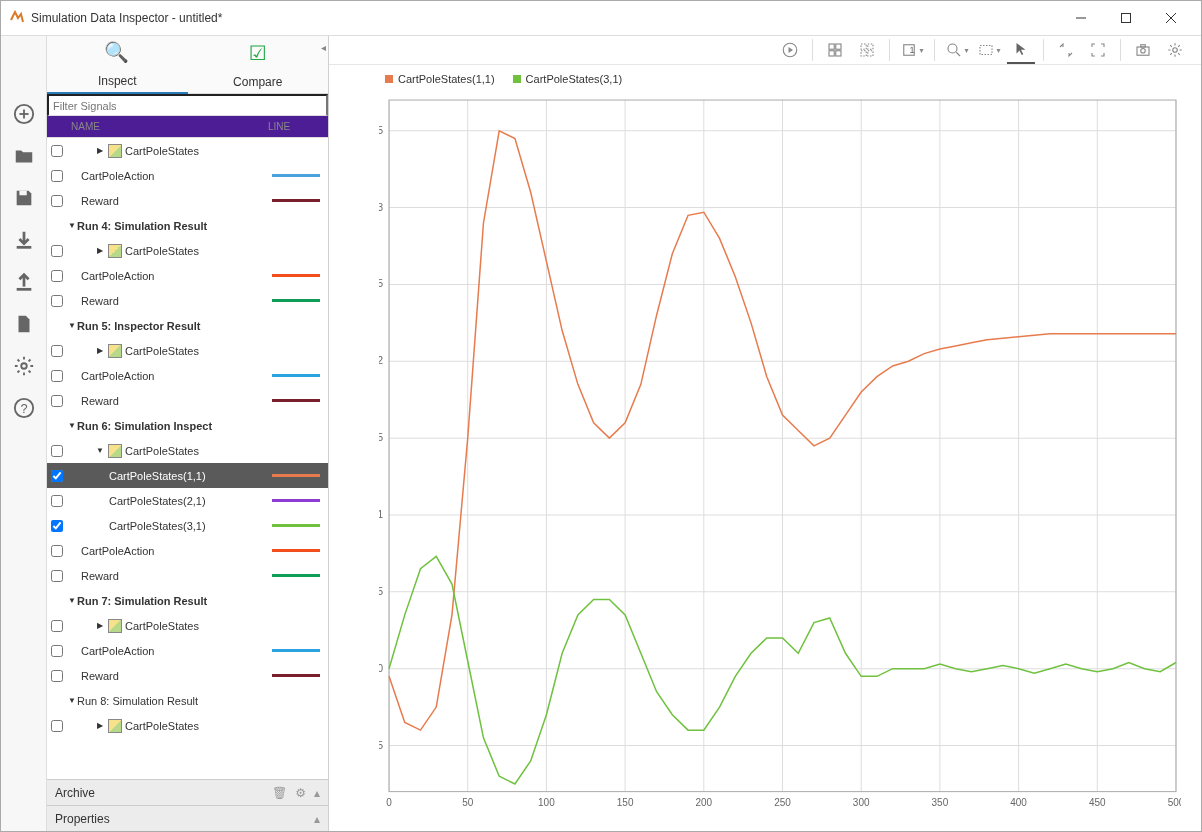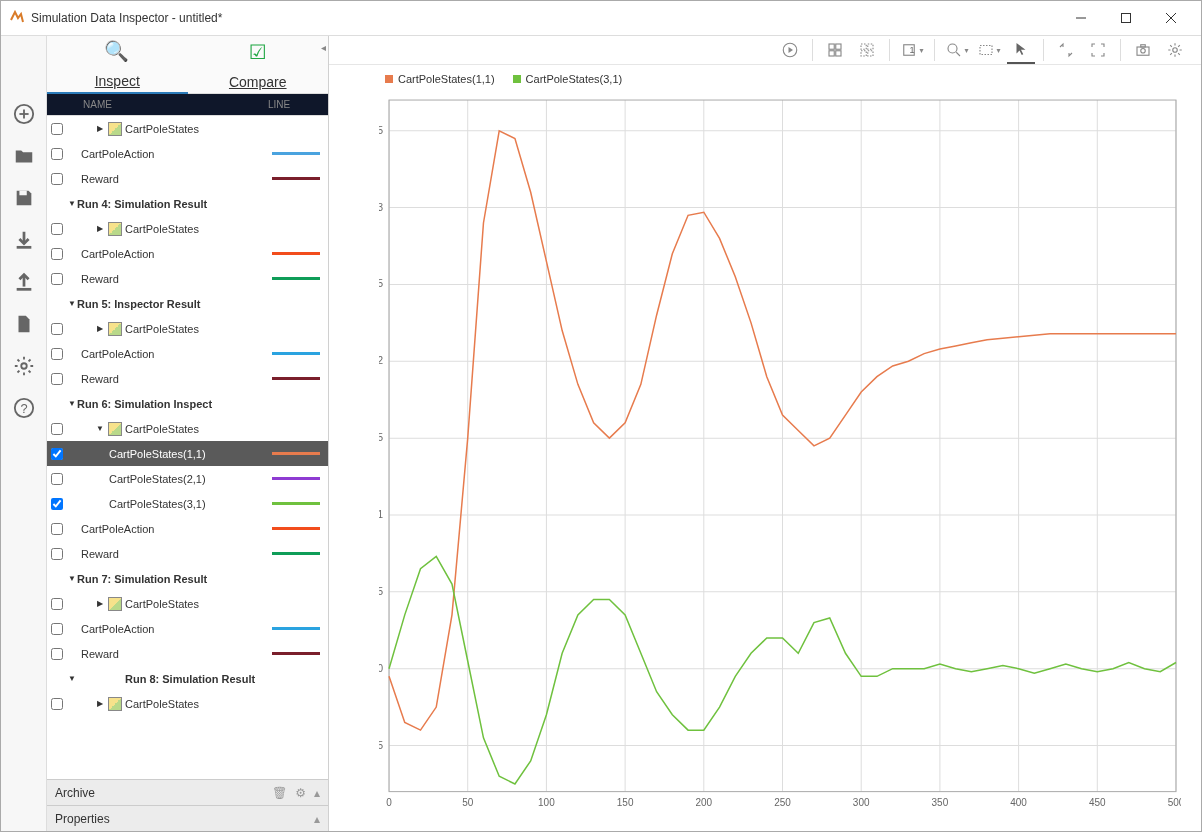--- a/index.html
+++ b/index.html
@@ -25,24 +25,24 @@
 
 .sidebar { width: 282px; background: #fafafa; border-right: 1px solid #d0d0d0; display: flex; flex-direction: column; position: relative; }
 .sidebar-collapse { position: absolute; right: 2px; top: 6px; font-size: 10px; color: #888; cursor: pointer; }
 
 .tabs { display: flex; height: 58px; }
 .tab { flex: 1; display: flex; flex-direction: column; align-items: center; justify-content: center; border-bottom: 1px solid #ddd; cursor: pointer; }
 .tab.active { border-bottom: 2px solid #2b7bb9; }
 .tab .ticon { font-size: 20px; }
 .tab .ticon.inspect { color: #0076d6; }
 .tab .ticon.compare { color: #22a745; }
-.tab .tlabel { font-size: 14px; margin-top: 10px; text-decoration: underline; }
+.tab .tlabel { font-size: 12px; margin-top: 10px; }
 
 .filter { height: 22px; border-bottom: 1px solid #ddd; padding: 2px 4px; color: #888; font-size: 11px; background: #fff; }
-.colhdr { height: 22px; display: flex; background: #0f172a; border-bottom: 1px solid #ddd; font-size: 10px; color: #888; gap: 12px; }
+.colhdr { height: 22px; display: flex; background: #4c1d95; border-bottom: 1px solid #ddd; font-size: 10px; color: #888; }
 .colhdr .chk { width: 20px; }
 .colhdr .nm { flex: 1; padding-left: 4px; display: flex; align-items: center; }
 .colhdr .ln { width: 60px; display: flex; align-items: center; }
 
 .tree { flex: 1; overflow-y: auto; background: #fff; }
 .row { height: 25px; display: flex; align-items: center; font-size: 11px; cursor: pointer; }
 .row.selected { background: #5a5a5a; color: #fff; }
 .row .cb { width: 20px; display: flex; align-items: center; justify-content: center; }
 .row .cb input { width: 12px; height: 12px; }
 .row .content { flex: 1; display: flex; align-items: center; overflow: hidden; }
@@ -158,20 +158,21 @@
       <div class="tabs">
         <div class="tab active">
           <span class="ticon inspect">🔍</span>
           <span class="tlabel">Inspect</span>
         </div>
         <div class="tab">
           <span class="ticon compare">☑</span>
           <span class="tlabel">Compare</span>
         </div>
       </div>
+      <input class="filter" placeholder="Filter Signals" style="">
       <div class="colhdr">
         <div class="chk"></div>
         <div class="nm">NAME</div>
         <div class="ln">LINE</div>
       </div>
       <div class="tree" id="tree">
           <div class="row">
             <div class="cb">
               <input type="checkbox" style="">
             </div>
@@ -363,21 +364,21 @@
             </div>
             <div class="content" style="padding-left: 14px;">
               <span class="lbl">Reward</span>
             </div>
             <div class="swatch" style="background: rgb(122, 31, 43);"></div>
           </div>
           <div class="row">
             <div class="cb"></div>
             <div class="content" style="padding-left: 0px;">
               <span class="arrow">▼</span>
-              <span class="lbl" style="font-weight: bold; margin-left: 48px;">Run 8: Simulation Result</span>
+              <span class="lbl" style="font-weight: normal;">Run 8: Simulation Result</span>
             </div>
           </div>
           <div class="row">
             <div class="cb">
               <input type="checkbox" style="">
             </div>
             <div class="content" style="padding-left: 28px;">
               <span class="arrow">▶</span>
               <span class="sigicon mat"></span>
               <span class="lbl">CartPoleStates</span>

